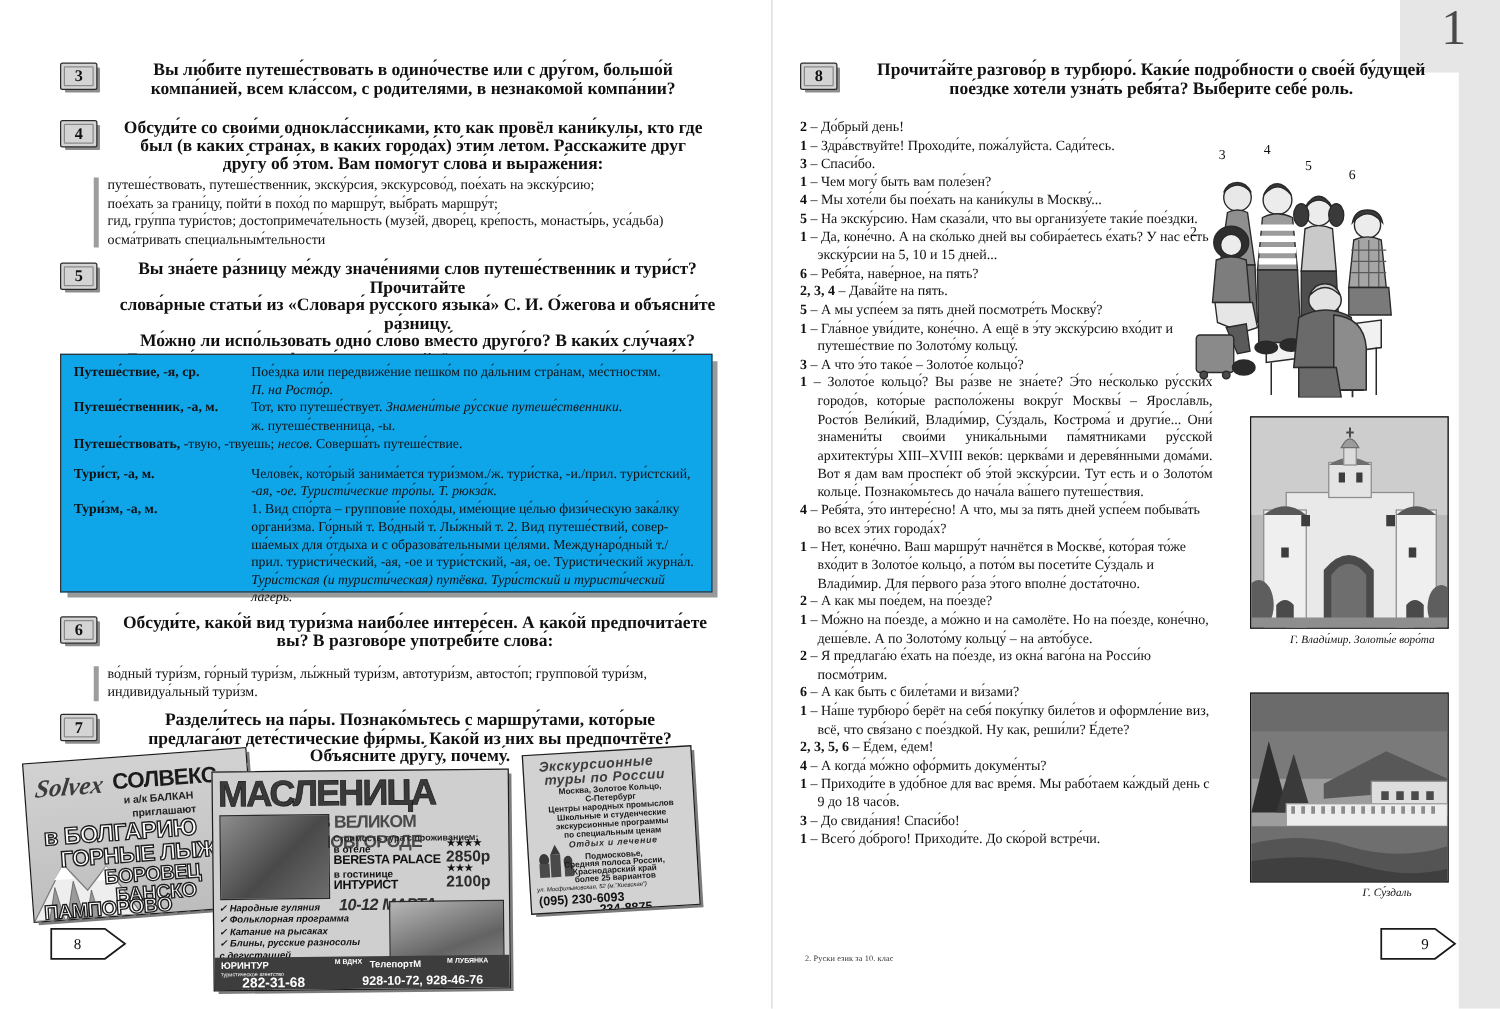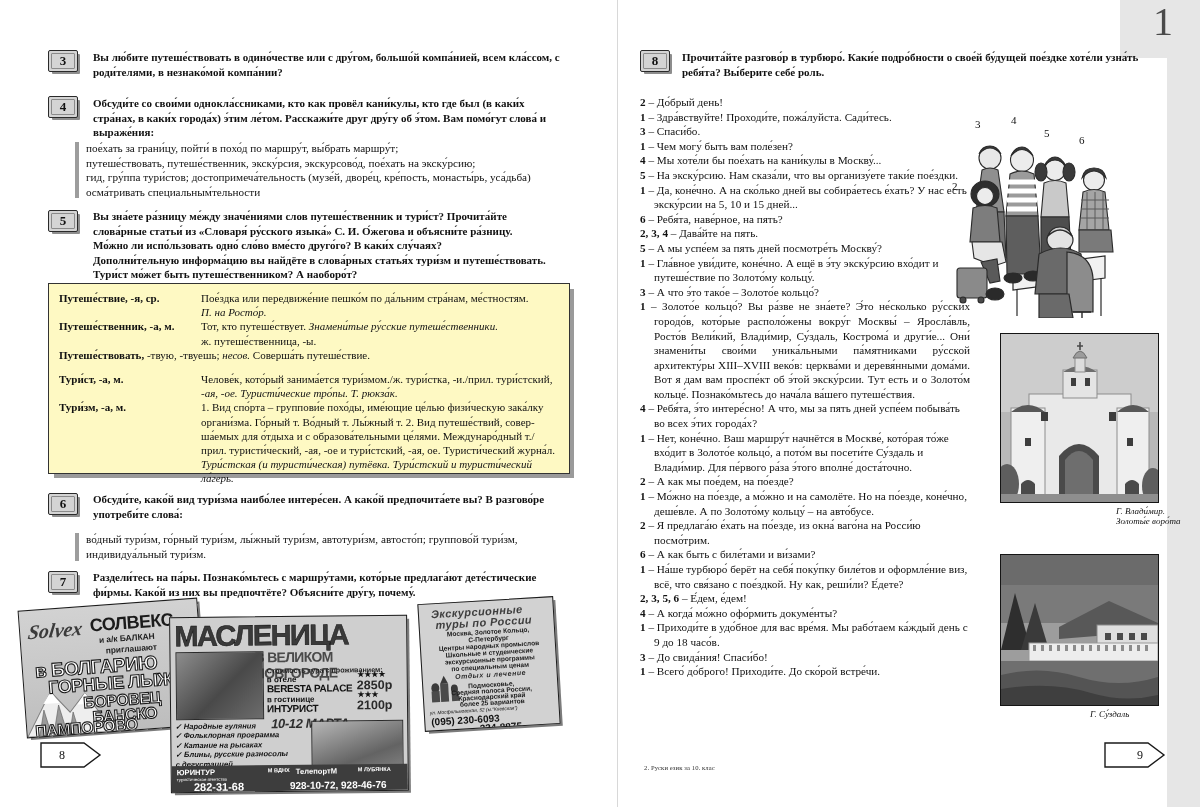--- a/index.html
+++ b/index.html
@@ -49,39 +49,39 @@
     box-shadow:3px 3px 0 -1px #8d8d8d;
   }
   .ex-badge::after{
     content:"";position:absolute;left:2px;right:2px;top:2px;bottom:2px;
     border:1px solid #8a8a8a;border-radius:1px;pointer-events:none;
   }
 
   .ex-head{
     position:absolute;
     font-weight:700;
-    font-size:11px;
+    font-size:14px;
     line-height:14.6px;
-    text-align:left;
+    text-align:center;
   }
   .ex-body{
     position:absolute;
     font-size:11.2px;
     line-height:14.6px;
   }
   
   .vbar{
     position:absolute;width:4px;background:#9d9d9d;
   }
 
   
   .dict-box{
     position:absolute;
     border:1.3px solid #333;
-    background:#fef9c3;
+    background:#0ea5e9;
     box-shadow:5px 5px 0 -1px #9a9a9a;
     box-sizing:border-box;
   }
   .dict-row{display:flex;}
   .dict-term{
     width:152px;flex:0 0 152px;
     font-weight:700;font-size:11px;line-height:14.2px;
     padding-left:10px;box-sizing:border-box;
   }
   .dict-def{
@@ -295,22 +295,22 @@
   </div>
   <div class="ex-head" style="left:93px;top:50px;width:475px;">Вы лю́бите путеше́ствовать в одино́честве или с дру́гом, большо́й компа́нией, всем кла́ссом, с роди́телями, в незнако́мой компа́нии?</div>
 
   <div class="ex-badge" style="left:48px;top:96px;">
     <span>4</span>
   </div>
   <div class="ex-head" style="left:93px;top:96px;width:475px;">Обсуди́те со свои́ми однокла́ссниками, кто как провёл кани́кулы, кто где был (в каки́х стра́нах, в каки́х города́х) э́тим ле́том. Расскажи́те друг дру́гу об э́том. Вам помо́гут слова́ и выраже́ния:</div>
 
   <div class="vbar" style="left:75px;top:142px;height:56px;"></div>
   <div class="ex-body" style="left:86px;top:141px;width:486px;">
+    <div>путеше́ствовать, путеше́ственник, экску́рсия, экскурсово́д, пое́хать на экску́рсию;</div>
     <div>пое́хать за грани́цу, пойти́ в похо́д по маршру́т, вы́брать маршру́т;</div>
-    <div>путеше́ствовать, путеше́ственник, экску́рсия, экскурсово́д, пое́хать на экску́рсию;</div>
     <div style="text-align:justify;">гид, гру́ппа тури́стов; достопримеча́тельность (музе́й, дворе́ц, кре́пость, монасты́рь, уса́дьба)</div>
     <div>осма́тривать специальным́тельности</div>
   </div>
 
   <div class="ex-badge" style="left:48px;top:210px;">
     <span>5</span>
   </div>
   <div class="ex-head" style="left:93px;top:209px;width:482px;">
     <div>Вы зна́ете ра́зницу ме́жду значе́ниями слов путеше́ственник и тури́ст? Прочита́йте</div>
     <div>слова́рные статьи́ из «Словаря́ ру́сского языка́» С. И. О́жегова и объясни́те ра́зницу.</div>
@@ -608,21 +608,21 @@
       <rect x="24" y="104" width="6" height="8" fill="#3d3d3d"></rect>
       <rect x="126" y="104" width="6" height="8" fill="#3d3d3d"></rect>
       <rect x="70" y="44" width="5" height="8" fill="#3d3d3d"></rect>
       <rect x="84" y="44" width="5" height="8" fill="#3d3d3d"></rect>
 
       <ellipse cx="6" cy="150" rx="12" ry="20" fill="#5e5e5e"></ellipse>
       <ellipse cx="152" cy="152" rx="11" ry="18" fill="#5e5e5e"></ellipse>
       <rect x="0" y="160" width="157" height="8" fill="#8e8e8e"></rect>
     </svg>
   </div>
-  <div class="caption" style="left:1116px;top:506px;">Г. Влади́мир. Золоты́е воро́та</div>
+  <div class="caption" style="left:1032px;top:506px;">Г. Влади́мир. Золоты́е воро́та</div>
 
   <div class="photo-frame" style="left:1000px;top:554px;width:157px;height:150px;">
     <svg viewBox="0 0 157 150" preserveAspectRatio="none" width="157" height="150">
       <rect width="157" height="150" fill="#9d9d9d"></rect>
       <rect y="0" width="157" height="68" fill="#7a7a7a"></rect>
       <rect y="0" width="157" height="30" fill="#6b6b6b"></rect>
 
       <polygon points="0,95 14,38 30,95" fill="#2e2e2e"></polygon>
       <polygon points="20,95 34,48 48,95" fill="#3a3a3a"></polygon>
 

